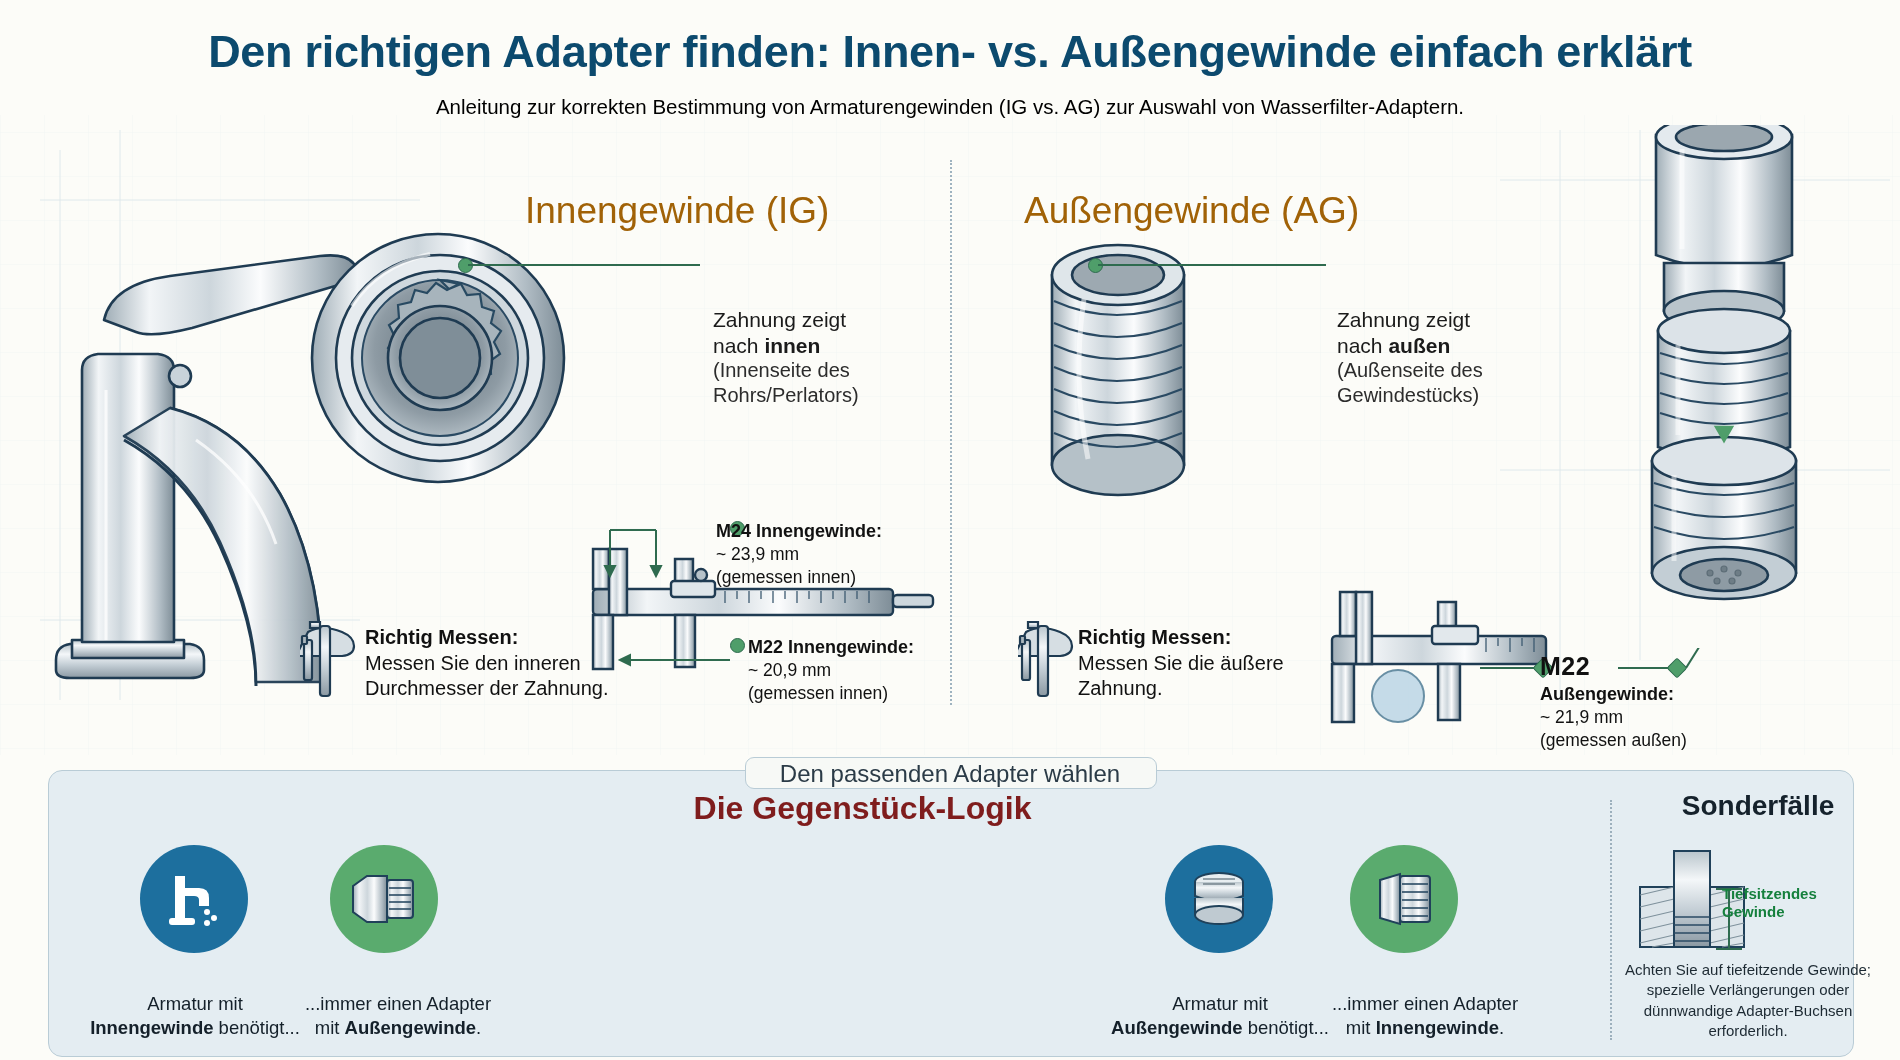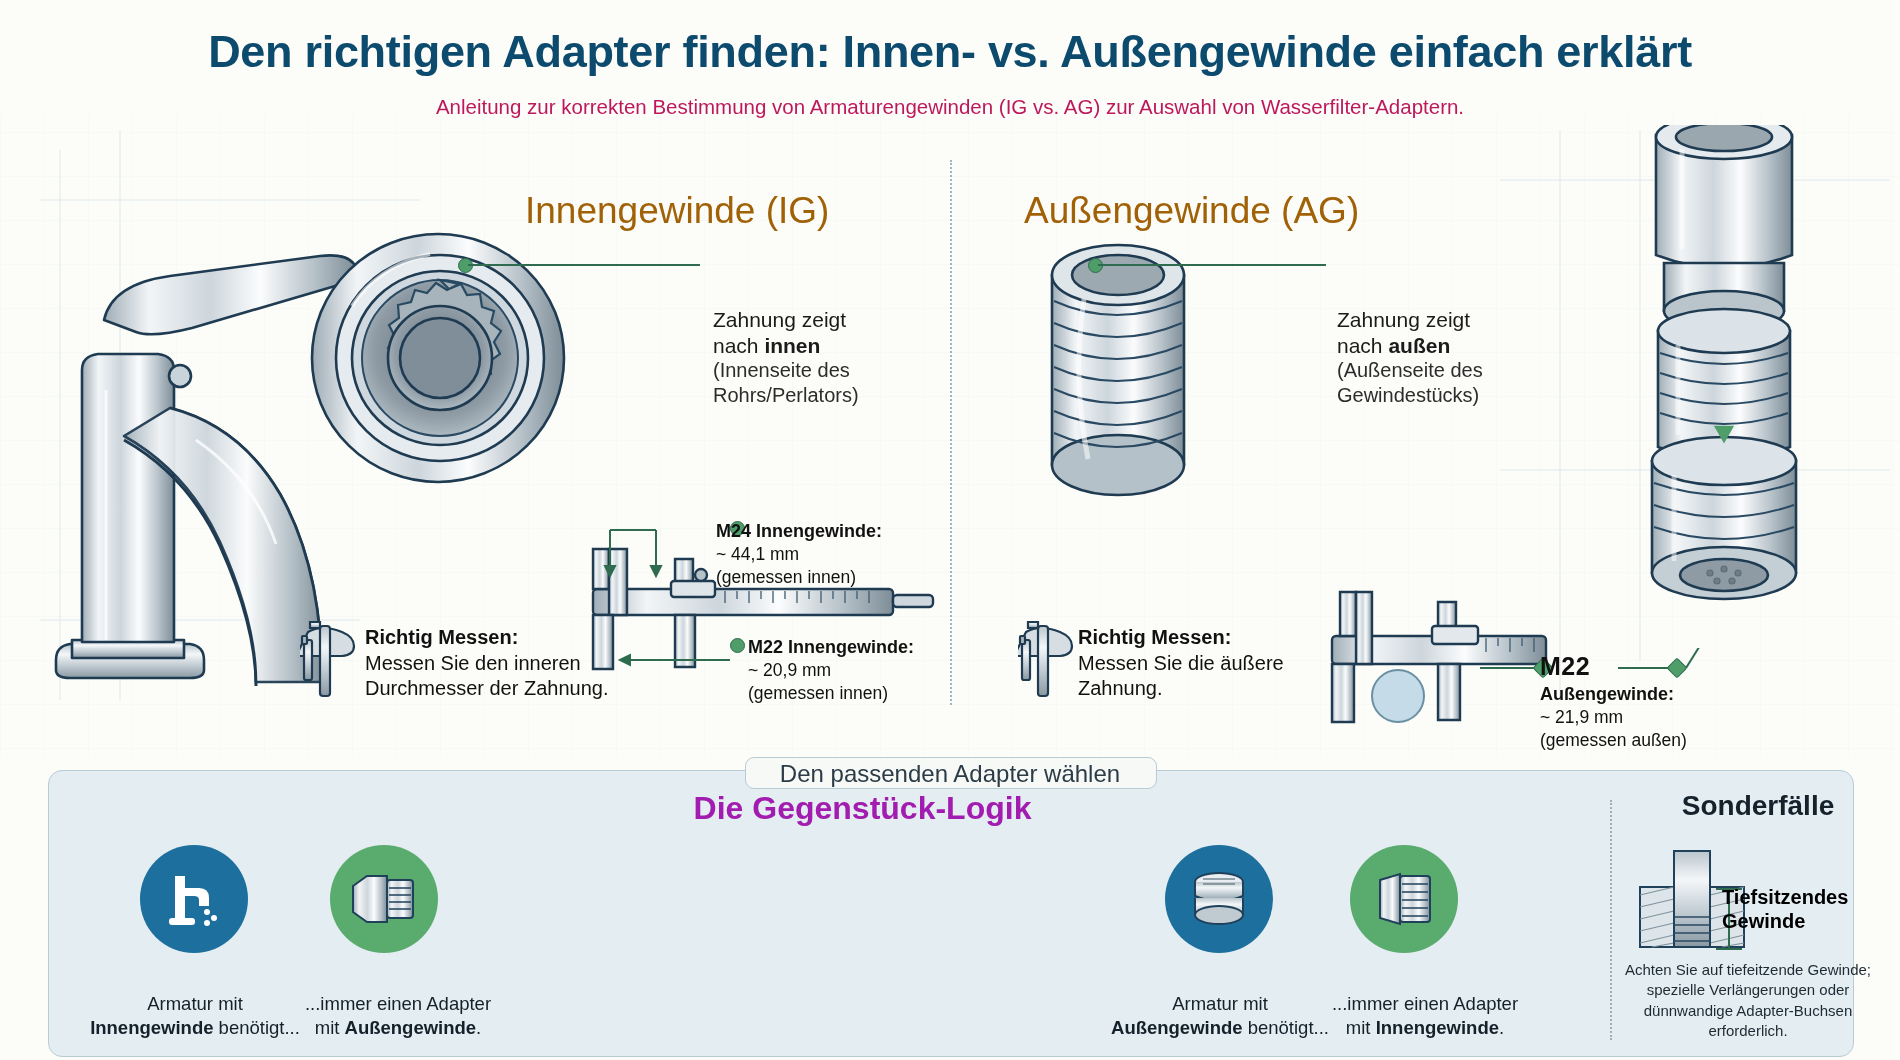--- a/index.html
+++ b/index.html
@@ -17,21 +17,21 @@
   .blueprint{position:absolute;inset:0;pointer-events:none;opacity:.5;}
 
   
   .title{
     position:absolute;top:26px;left:0;width:1900px;text-align:center;
     font-size:45px;font-weight:bold;color:#0c4a6e;letter-spacing:-.3px;
     white-space:nowrap;
   }
   .subtitle{
     position:absolute;top:95px;left:0;width:1900px;text-align:center;
-    font-size:20.5px;color:#be185d;white-space:nowrap;
+    font-size:20.5px;color:#000000;white-space:nowrap;
   }
 
   
   .col-head{
     position:absolute;font-size:37px;font-weight:normal;color:#a16207;
     white-space:nowrap;
   }
   #ig-head{top:190px;left:525px;}
   #ag-head{top:190px;left:1000px;margin-left:24px;}
 
@@ -78,21 +78,21 @@
   .panel-tab{
     position:absolute;left:745px;top:757px;width:410px;height:30px;
     background:#f7f9f6;border:1px solid #b9ccd6;border-radius:9px;
   }
   .panel-kicker{
     position:absolute;top:760px;left:0;width:1900px;text-align:center;
     font-size:24px;color:#2b3b47;
   }
   .panel-title{
     position:absolute;top:790px;left:0;width:1725px;text-align:center;
-    font-size:32px;font-weight:bold;color:#a21caf;
+    font-size:32px;font-weight:bold;color:#7f1d1d;
   }
 
   .badge{
     position:absolute;width:108px;height:108px;border-radius:50%;
     display:flex;align-items:center;justify-content:center;
   }
   .badge.blue{background:#1d6f9e;}
   .badge.green{background:#5aab6e;}
 
   .bcap{
@@ -105,21 +105,21 @@
   .sc-divider{
     position:absolute;left:1610px;top:800px;height:240px;width:1px;
     border-left:2px dotted #9cb0bd;
   }
   .sc-title{
     position:absolute;top:790px;left:1630px;width:256px;text-align:center;
     font-size:28px;font-weight:bold;color:#15222c;
   }
   .sc-label{
     position:absolute;top:885px;left:1722px;width:150px;
-    font-size:20px;font-weight:bold;color:#000000;line-height:1.2;
+    font-size:15px;font-weight:bold;color:#15803d;line-height:1.2;
   }
   .sc-text{
     position:absolute;top:960px;left:1612px;width:272px;text-align:center;
     font-size:15px;color:#1d2a33;line-height:1.35;
   }
 
   svg{display:block;}
   .art{position:absolute;}
 </style>
 </head>
@@ -264,21 +264,21 @@
       <path d="M10 56 l-5 -10 l10 0 z" fill="#2f6b4f"></path>
       <path d="M56 56 l-5 -10 l10 0 z" fill="#2f6b4f"></path>
       <line x1="20" y1="140" x2="130" y2="140"></line>
       <path d="M20 140 l10 -5 l0 10 z" fill="#2f6b4f"></path>
     </g>
   </svg>
 
   <div class="dot" style="left:730px;top:521px;"></div>
   <div class="meas" id="meas-m24">
     <div class="hd">M24 Innengewinde:</div>
-    <div>~ 44,1 mm</div>
+    <div>~ 23,9 mm</div>
     <div>(gemessen innen)</div>
   </div>
 
   <div class="dot" style="left:730px;top:638px;"></div>
   <div class="meas" id="meas-m22">
     <div class="hd">M22 Innengewinde:</div>
     <div>~ 20,9 mm</div>
     <div>(gemessen innen)</div>
   </div>
 

